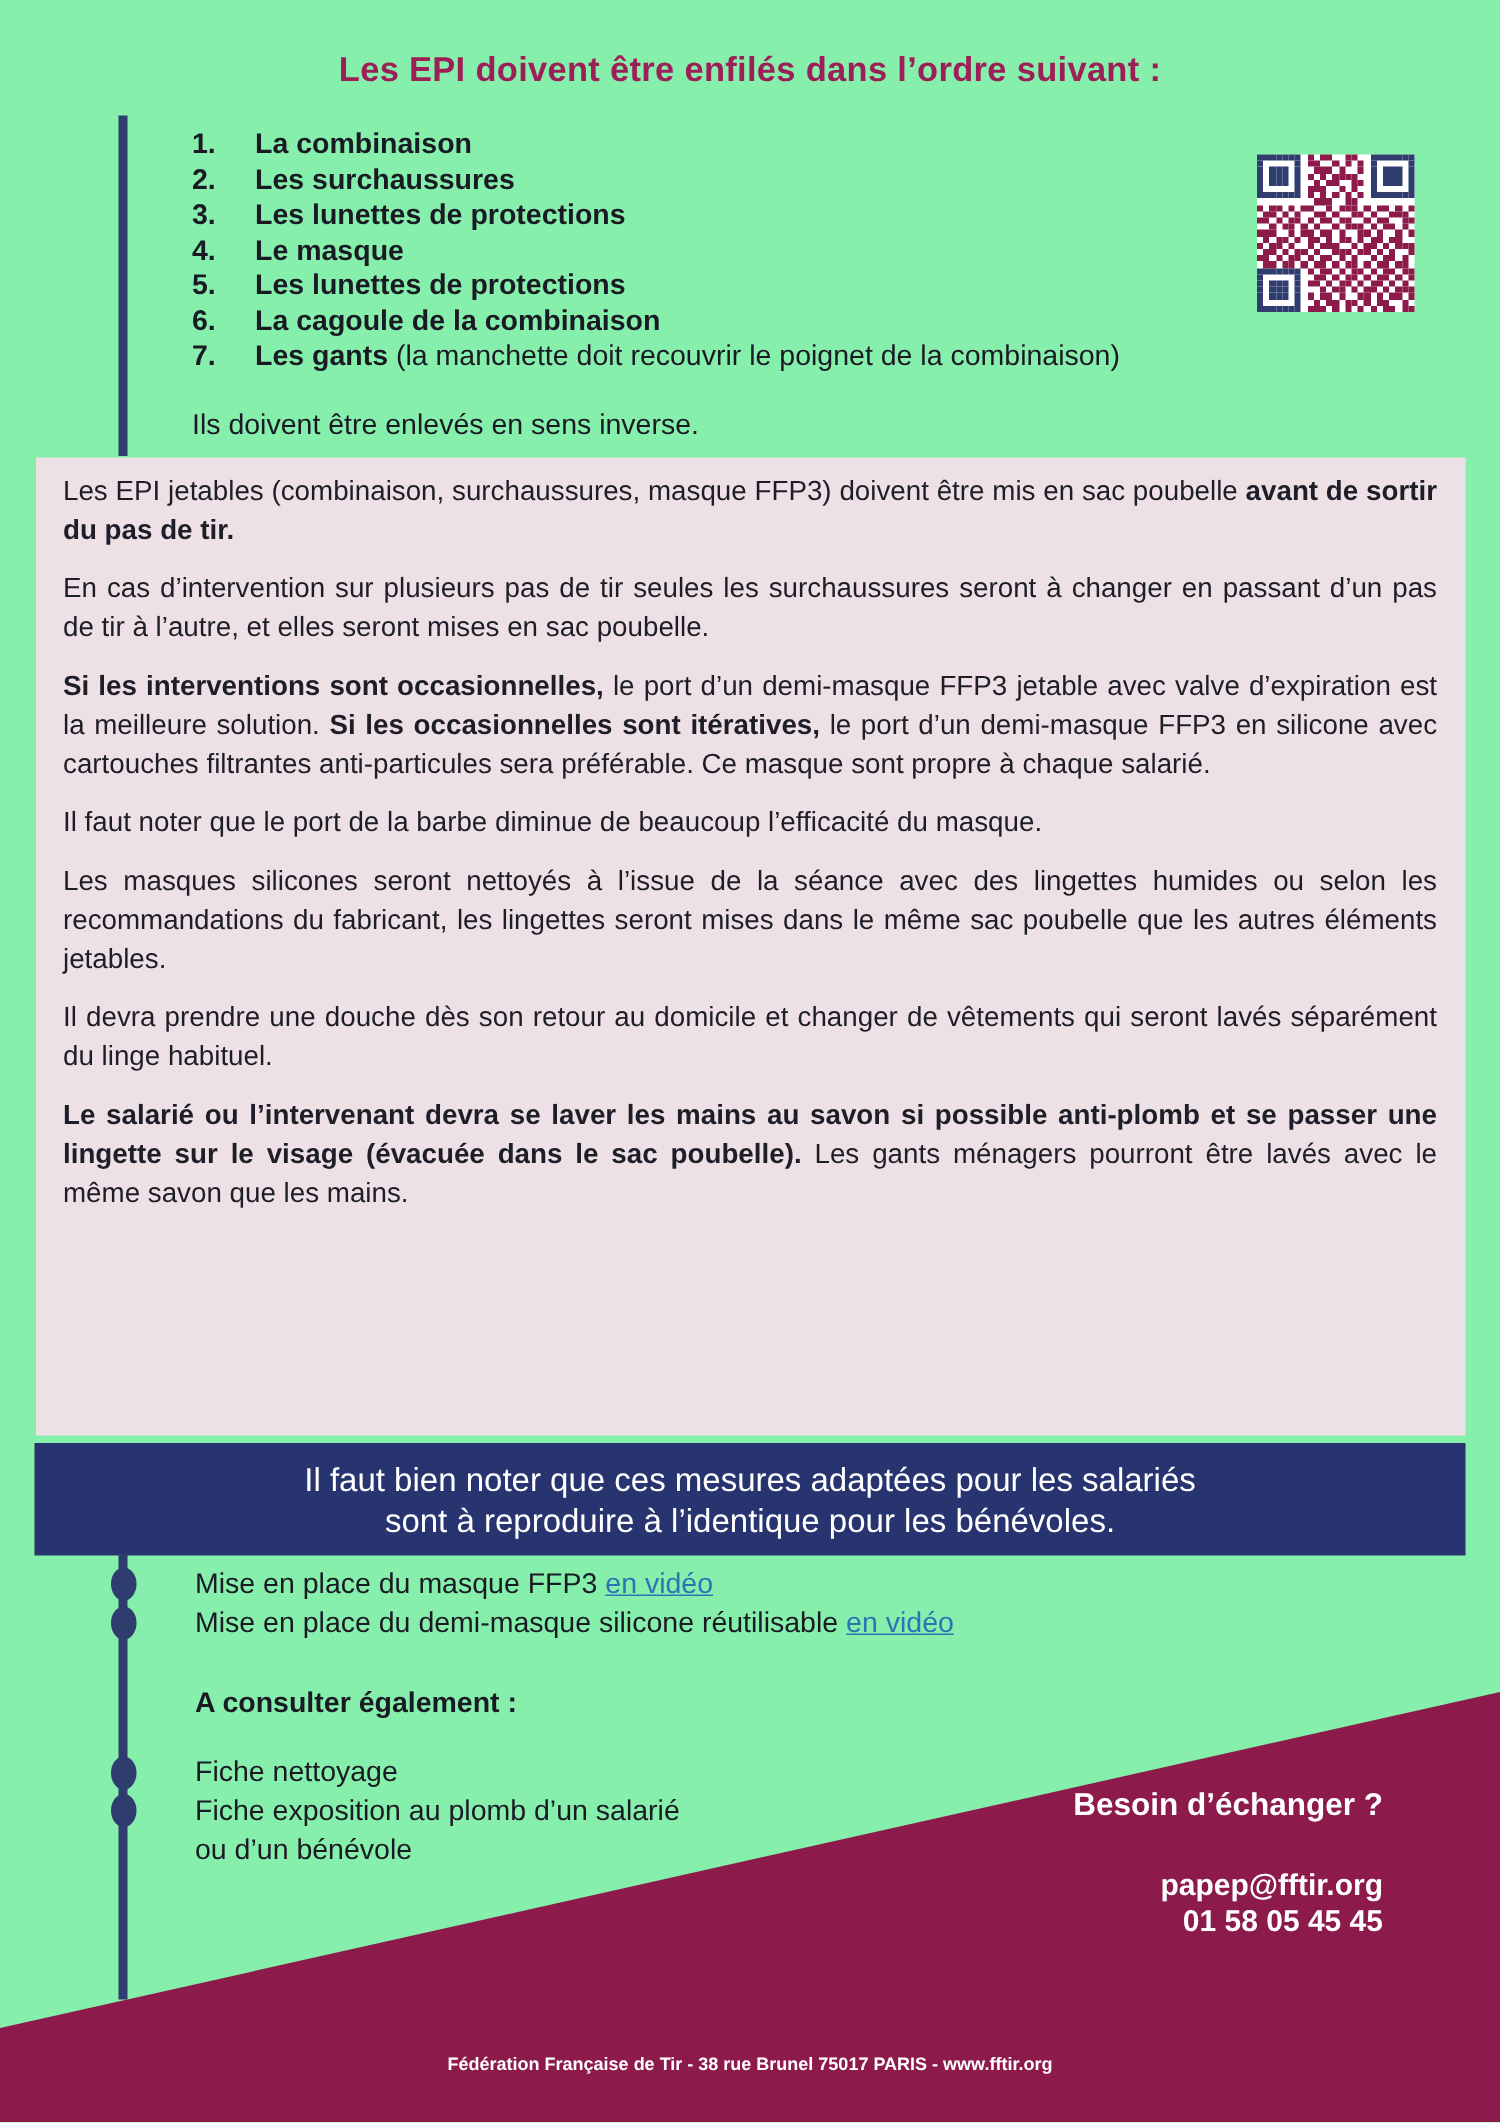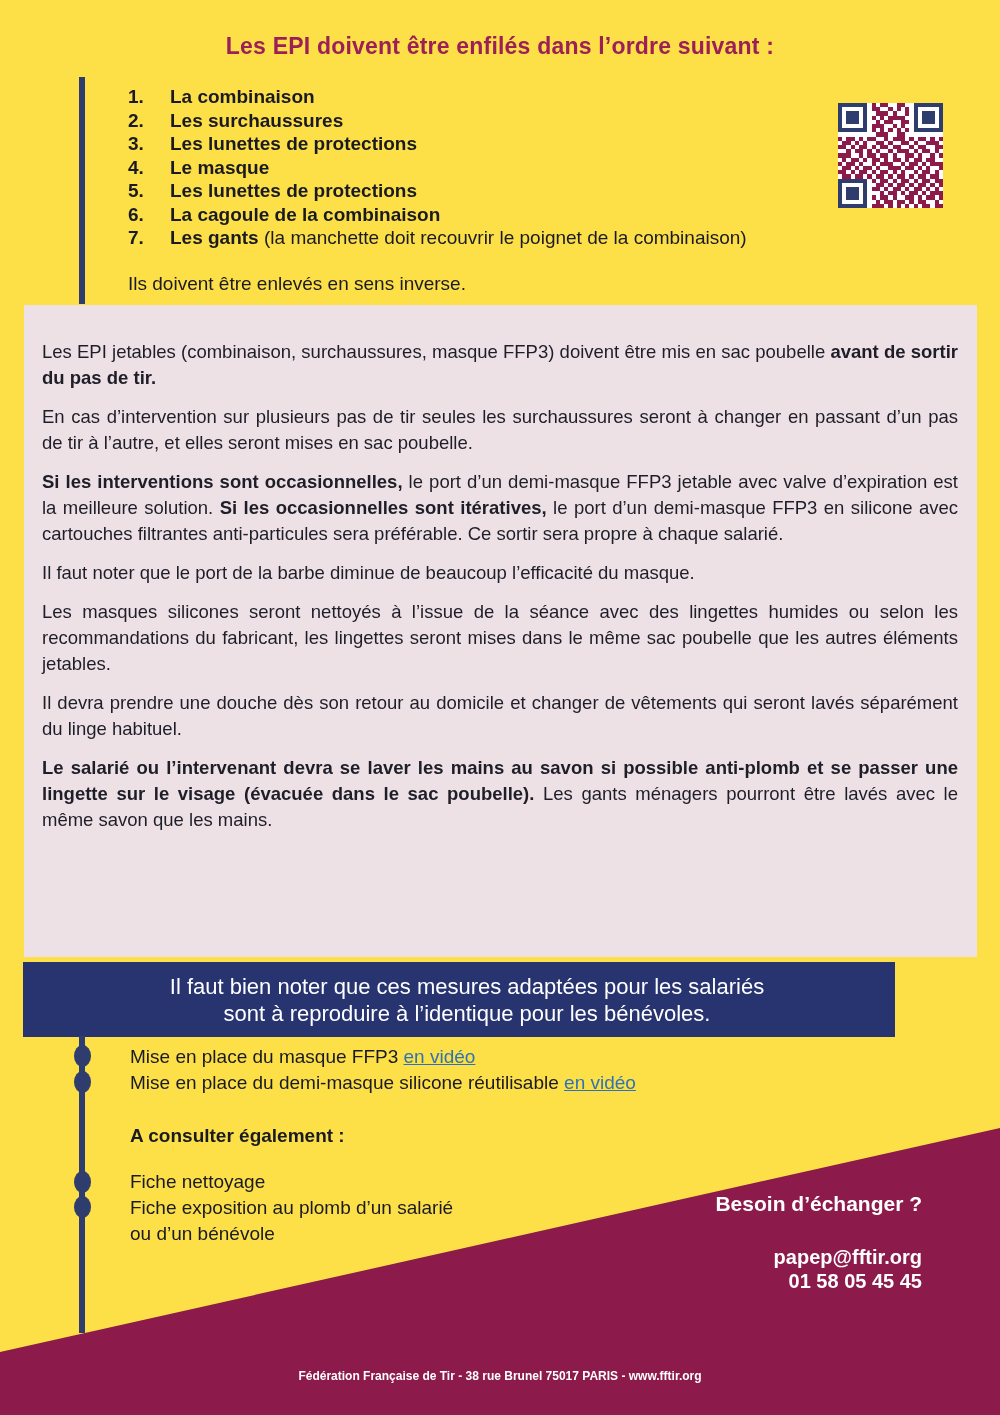--- a/index.html
+++ b/index.html
@@ -1,18 +1,18 @@
 <!DOCTYPE html>
 <html><head>
 <meta charset="utf-8">
 <style>
   html,body{margin:0;padding:0;background:#ffffff;}
   .page{
     position:relative;width:1000px;height:1415px;overflow:hidden;
-    background:#fde047;font-family:"Liberation Sans",sans-serif;color:#1f2030;
+    background:#86efac;font-family:"Liberation Sans",sans-serif;color:#1f2030;
   }
   
   .title{
     position:absolute;top:33px;left:0;width:1000px;text-align:center;
     font-size:23px;font-weight:bold;color:#9c2057;letter-spacing:.2px;
   }
   
   .vline{position:absolute;left:79px;width:6px;background:#2e3d6e;}
   .vline.top{top:77px;height:227px;}
   .vline.bottom{top:1036px;height:297px;}
@@ -27,31 +27,31 @@
     position:absolute;left:838px;top:103px;width:105px;height:105px;
     display:grid;grid-template-columns:repeat(25,1fr);grid-template-rows:repeat(25,1fr);
     background:#ffffff;
   }
   .qr i{display:block;}
   .qr .q1{background:#8c1a4b;}
   .qr .q2{background:#2e3d6e;}
   
   .panel{
     position:absolute;left:24px;top:305px;width:953px;height:652px;
-    background:#eee1e6;box-sizing:border-box;padding:34px 19px 0 18px;overflow:hidden;
+    background:#eee1e6;box-sizing:border-box;padding:9px 19px 0 18px;overflow:hidden;
   }
   .panel p{
     margin:0 0 13px 0;font-size:18.5px;line-height:26px;text-align:justify;color:#1e1e28;
   }
   .panel p .b{font-weight:bold;}
   
   .banner{
-    position:absolute;left:23px;top:962px;width:856px;height:75px;background:#273470;
+    position:absolute;left:23px;top:962px;width:954px;height:75px;background:#273470;
     color:#ffffff;text-align:center;font-size:22px;line-height:27px;
-    display:flex;flex-direction:column;justify-content:center;padding-left:16px;
+    display:flex;flex-direction:column;justify-content:center;
   }
   
   .dot{position:absolute;left:74px;width:17px;height:22px;border-radius:50%;background:#2e3d6e;}
   .dot.d1{top:1045px;} .dot.d2{top:1071px;} .dot.d3{top:1171px;} .dot.d4{top:1196px;}
   
   .videos{position:absolute;left:130px;top:1044px;font-size:19px;line-height:26px;color:#1a1a24;}
   .videos a{color:#2e74b5;}
   .consult-heading{position:absolute;left:130px;top:1125px;font-size:19px;font-weight:bold;color:#1a1a24;}
   .fiches{position:absolute;left:130px;top:1169px;font-size:19px;line-height:26px;color:#1a1a24;}
   
@@ -733,21 +733,21 @@
       <i class="q1"></i>
       <i class="q1"></i>
       <i class="q0"></i>
       <i class="q1"></i>
       <i class="q1"></i>
     </div>
 
   <div class="panel">
       <p><span>Les EPI jetables (combinaison, surchaussures, masque FFP3) doivent être mis en sac poubelle </span><span class="b">avant de sortir du pas de tir.</span></p>
       <p><span>En cas d’intervention sur plusieurs pas de tir seules les surchaussures seront à changer en passant d’un pas de tir à l’autre, et elles seront mises en sac poubelle.</span></p>
-      <p><span class="b">Si les interventions sont occasionnelles,</span><span> le port d’un demi-masque FFP3 jetable avec valve d’expiration est la meilleure solution. </span><span class="b">Si les occasionnelles sont itératives,</span><span> le port d’un demi-masque FFP3 en silicone avec cartouches filtrantes anti-particules sera préférable. Ce sortir sera propre à chaque salarié.</span></p>
+      <p><span class="b">Si les interventions sont occasionnelles,</span><span> le port d’un demi-masque FFP3 jetable avec valve d’expiration est la meilleure solution. </span><span class="b">Si les occasionnelles sont itératives,</span><span> le port d’un demi-masque FFP3 en silicone avec cartouches filtrantes anti-particules sera préférable. Ce masque sont propre à chaque salarié.</span></p>
       <p><span>Il faut noter que le port de la barbe diminue de beaucoup l’efficacité du masque.</span></p>
       <p><span>Les masques silicones seront nettoyés à l’issue de la séance avec des lingettes humides ou selon les recommandations du fabricant, les lingettes seront mises dans le même sac poubelle que les autres éléments jetables.</span></p>
       <p><span>Il devra prendre une douche dès son retour au domicile et changer de vêtements qui seront lavés séparément du linge habituel.</span></p>
       <p><span class="b">Le salarié ou l’intervenant devra se laver les mains au savon si possible anti-plomb et se passer une lingette sur le visage (évacuée dans le sac poubelle).</span><span> Les gants ménagers pourront être lavés avec le même savon que les mains.</span></p>
     </div>
 
   <div class="banner">
     <div>Il faut bien noter que ces mesures adaptées pour les salariés</div>
     <div>sont à reproduire à l’identique pour les bénévoles.</div>
   </div>

